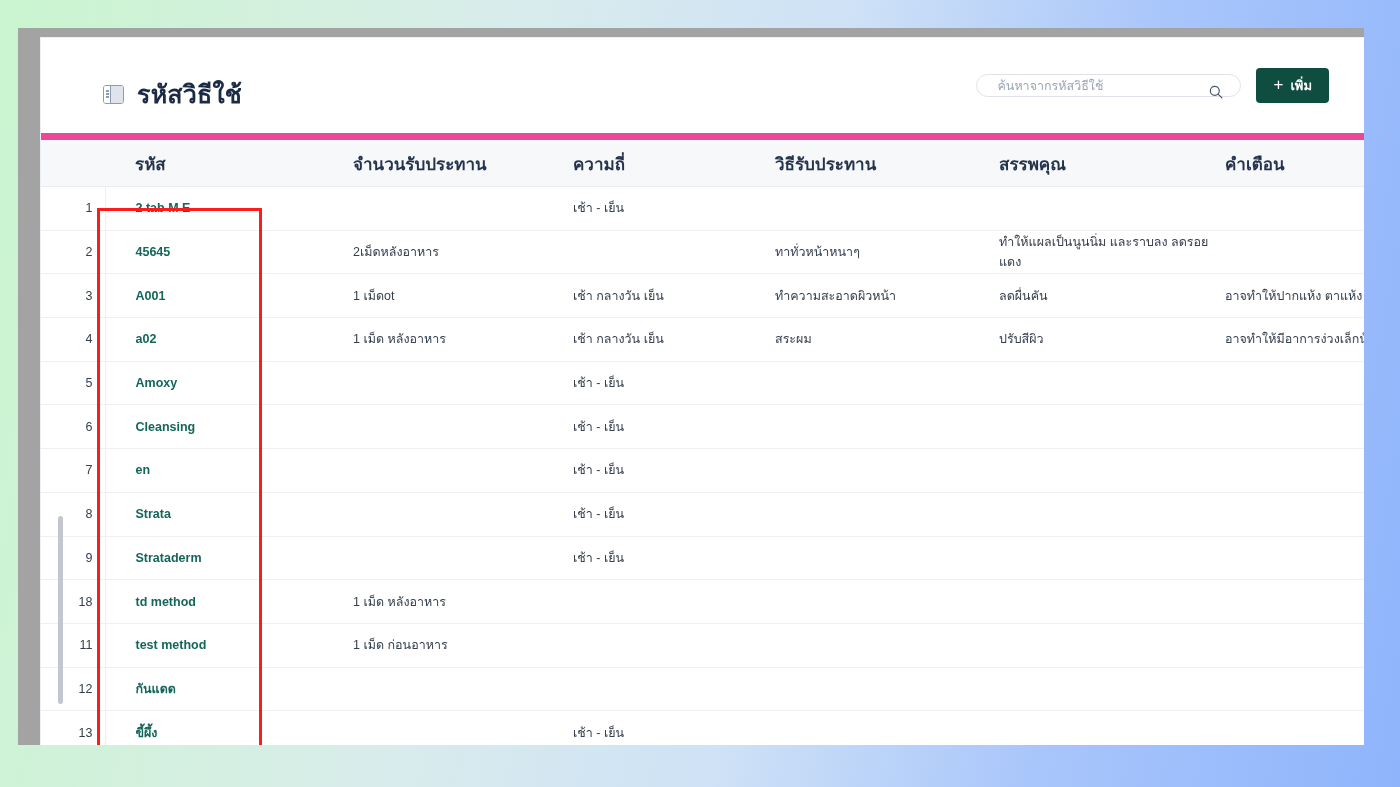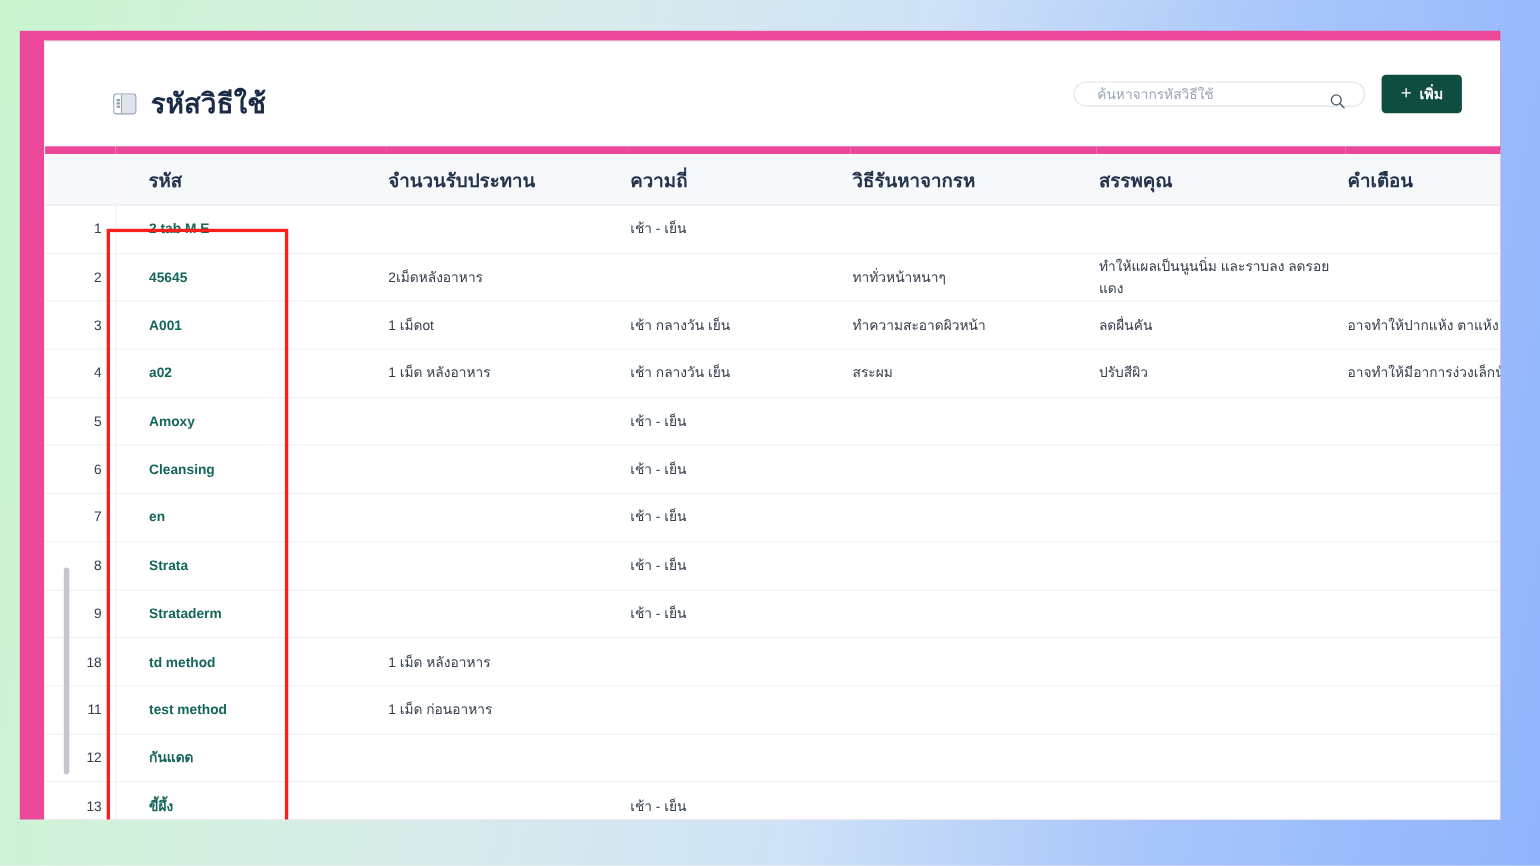--- a/index.html
+++ b/index.html
@@ -14,21 +14,21 @@
     background: linear-gradient(100deg, #c9f5cf 0%, #d3f0dd 18%, #d8ecec 34%, #cfe2f6 55%, #a9c6fb 76%, #8fb4fb 100%);
   }
 
   
   #page-sheet {
     position: absolute;
     left: 18px;
     top: 28px;
     width: 1346px;
     height: 717px;
-    background: #ec4899;
+    background: #a3a3a3;
     overflow: hidden;
   }
 
   
   #app-card {
     position: absolute;
     left: 22px;
     top: 9px;
     width: 1324px;
     height: 714px;
@@ -263,21 +263,21 @@
     </div>
 
     <div id="table-wrap">
       <table id="data-table">
         <thead>
           <tr>
             <th class="col-idx"></th>
             <th class="col-code">รหัส</th>
             <th class="col-dose">จำนวนรับประทาน</th>
             <th class="col-freq">ความถี่</th>
-            <th class="col-how">วิธีรันหาจากรห</th>
+            <th class="col-how">วิธีรับประทาน</th>
             <th class="col-prop">สรรพคุณ</th>
             <th class="col-warn">คำเตือน</th>
           </tr>
         </thead>
         <tbody id="table-body">
             <tr>
               <td class="col-idx">1</td>
               <td class="col-code"><span class="code-link">2 tab M E</span></td>
               <td class="col-dose"></td>
               <td class="col-freq">เช้า - เย็น</td>

